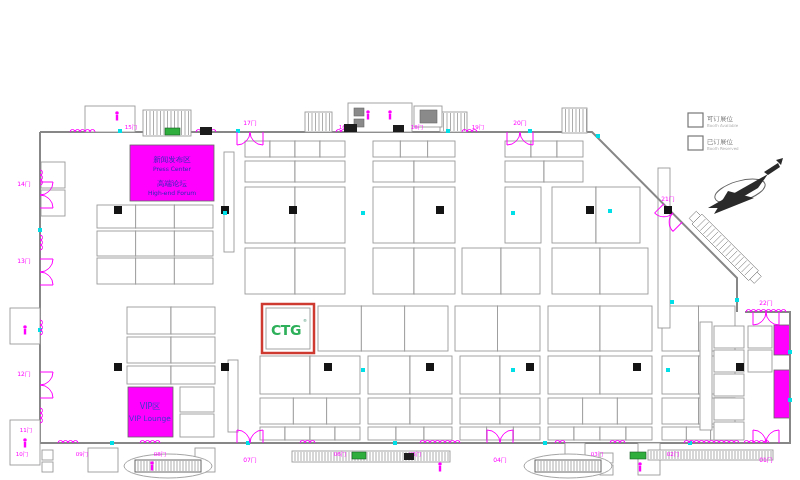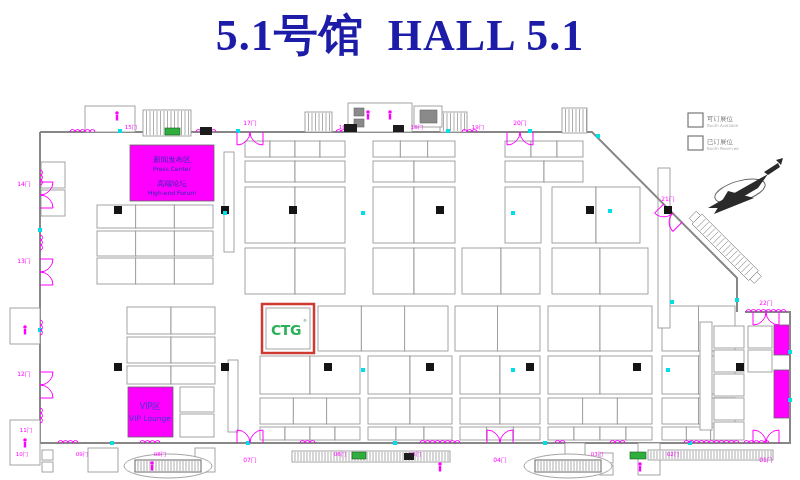--- a/index.html
+++ b/index.html
@@ -22,21 +22,20 @@
   .maglabel{fill:#ff00ff;font-size:6px;text-anchor:middle;}
   .sdoor{fill:#ff00ff;font-size:5.5px;text-anchor:middle;}
   .bluetext{text-anchor:middle;}
   .legendtext{fill:#7a7a7a;font-size:6.5px;}
   .legendsub{fill:#b0b0b0;font-size:4px;}
 </style>
 </head>
 <body>
 
 <div id="root">
-  <div id="title" style="color: rgb(28, 28, 168);">5.1号馆  HALL 5.1</div>
 
   <svg id="plan" width="800" height="480" viewBox="0 0 800 480">
 
     <g id="gen">
         <rect x="245" y="141" width="25" height="16" class="booth"></rect>
         <rect x="270" y="141" width="25" height="16" class="booth"></rect>
         <rect x="295" y="141" width="25" height="16" class="booth"></rect>
         <rect x="320" y="141" width="25" height="16" class="booth"></rect>
         <rect x="373" y="141" width="27.333333333333332" height="16" class="booth"></rect>
         <rect x="400.3333333333333" y="141" width="27.333333333333332" height="16" class="booth"></rect>

